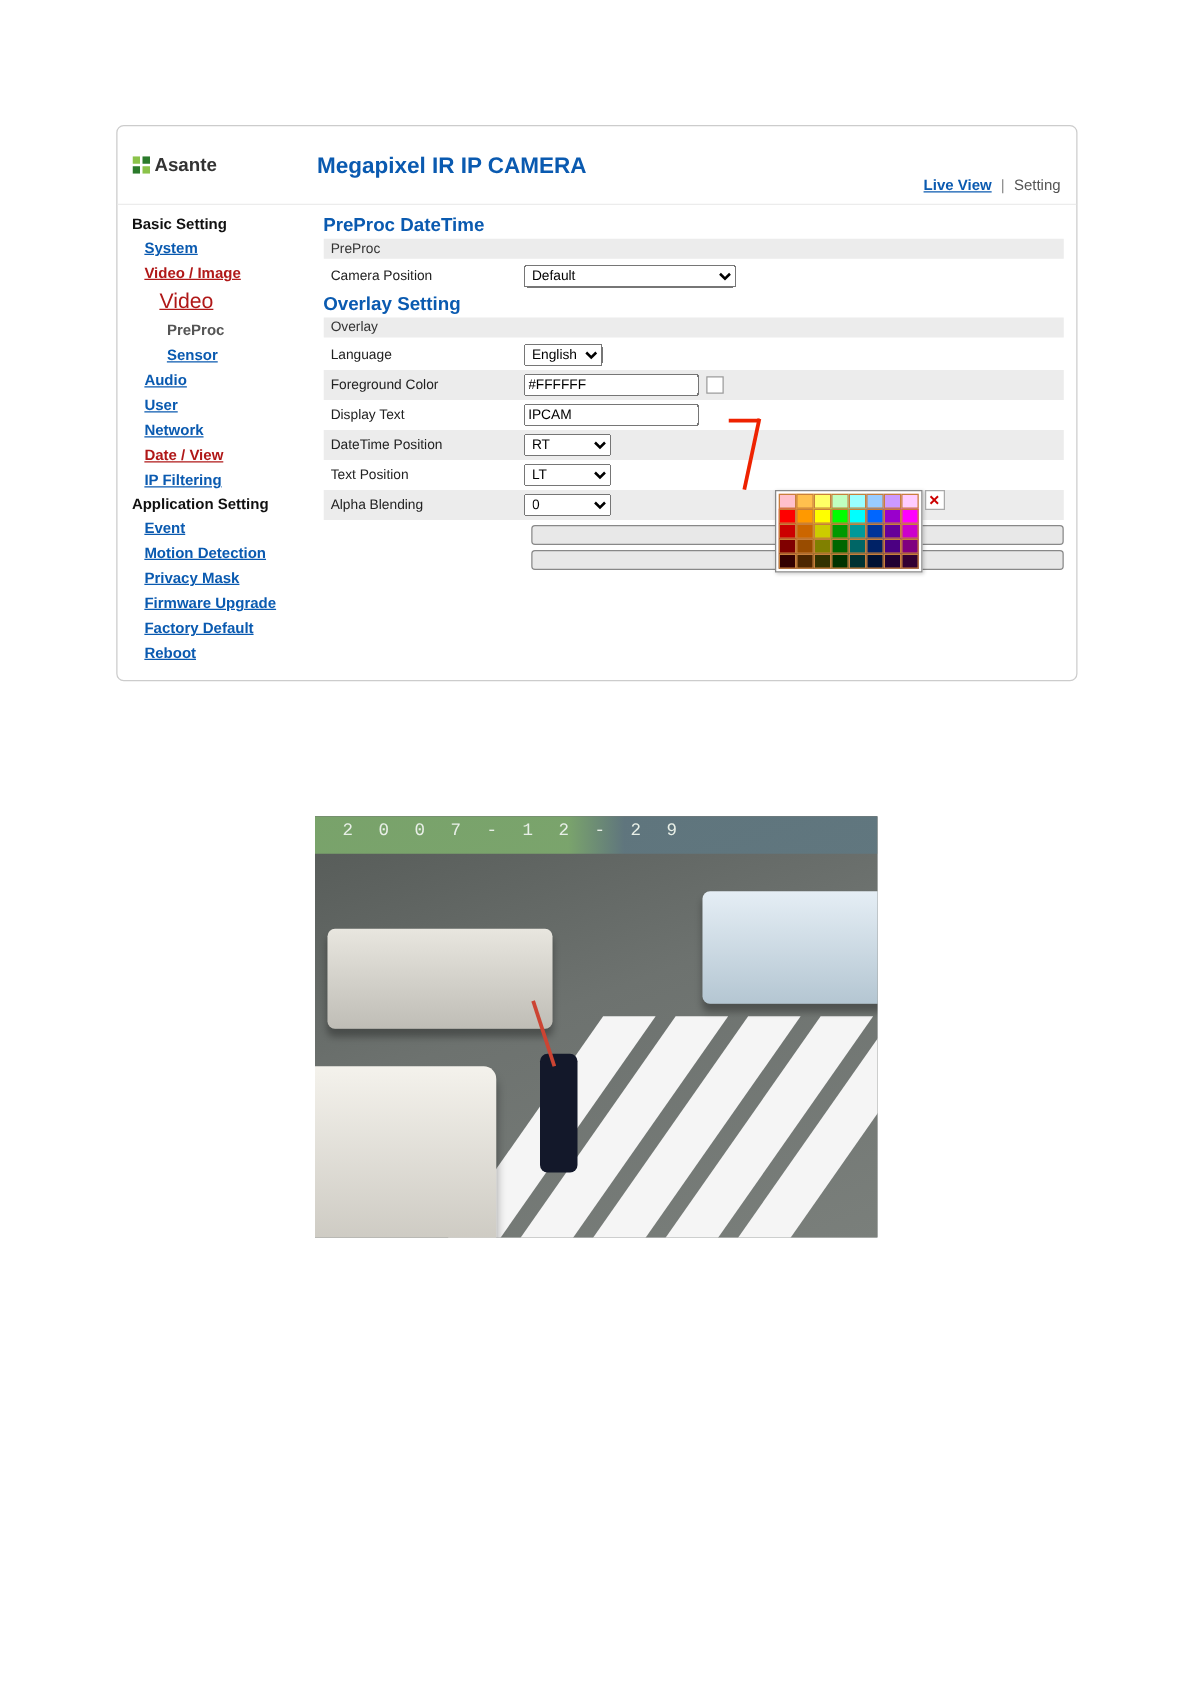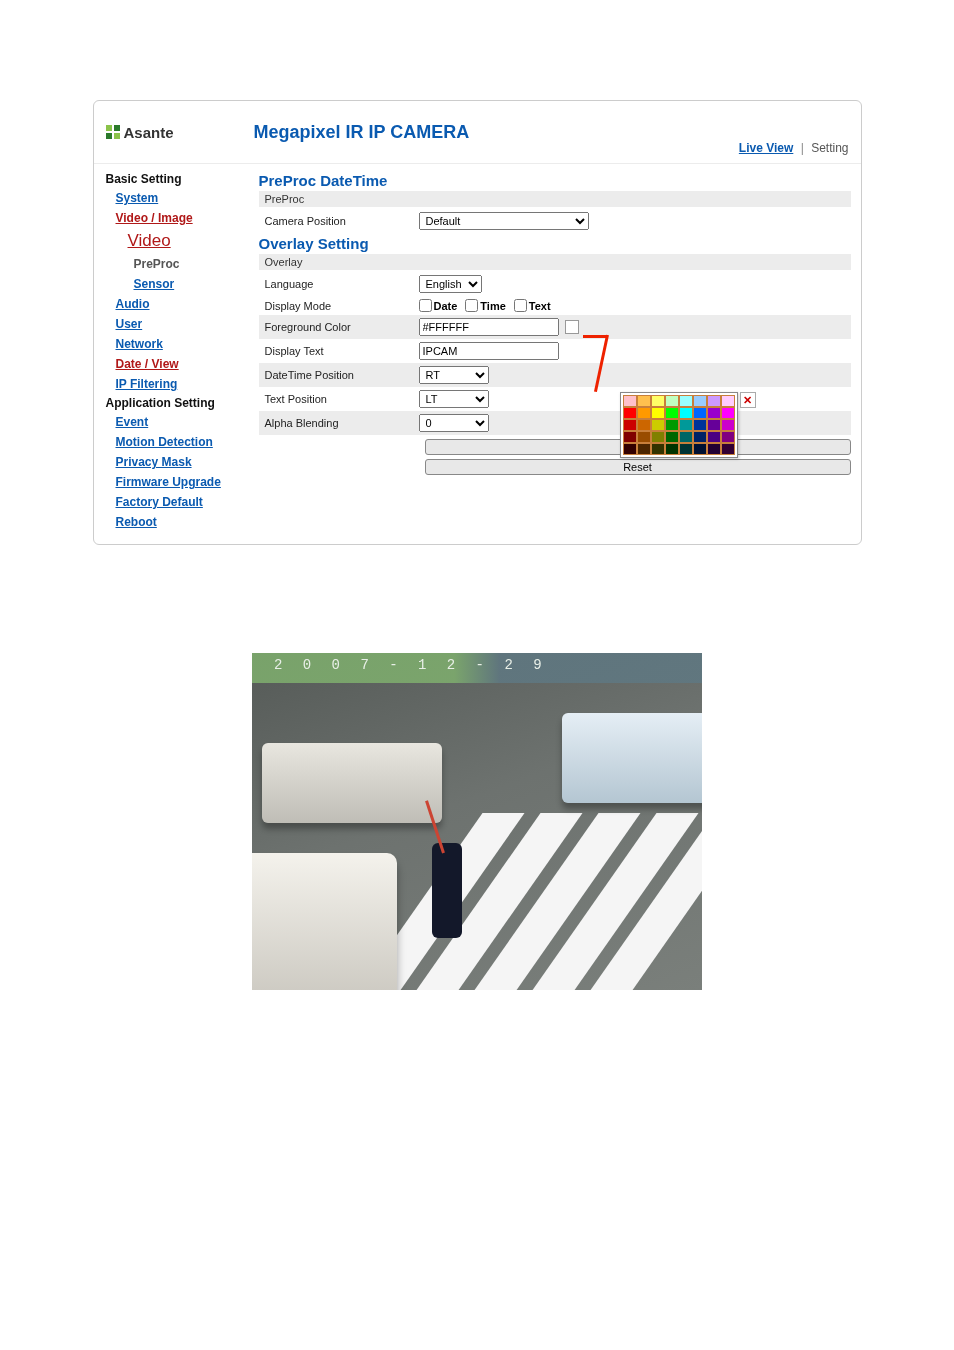--- a/index.html
+++ b/index.html
@@ -107,39 +107,20 @@
         </div>
       </div>
       <div class="section-title">Overlay Setting</div>
       <div class="section-bar">Overlay</div>
       <div class="row">
         <div class="label">Language</div>
         <div class="control">
               <select><option>English</option></select>
             </div>
       </div>
-      <div class="row">
-        <div class="label">Display Mode</div>
-        <div class="control">
-          <div class="checkbox-group">
-            <label>
-                  <input type="checkbox" style="">
-                  <span>Date</span>
-                </label>
-            <label>
-                  <input type="checkbox" style="">
-                  <span>Time</span>
-                </label>
-            <label>
-                  <input type="checkbox" style="">
-                  <span>Text</span>
-                </label>
-          </div>
-        </div>
-      </div>
       <div class="row alt">
         <div class="label">Foreground Color</div>
         <div class="control">
           <input type="text" value="#FFFFFF" style="">
           <span style="display:inline-block;width:14px;height:14px;border:1px solid #999;background:#fff"></span>
         </div>
       </div>
       <div class="row">
         <div class="label">Display Text</div>
         <div class="control">

